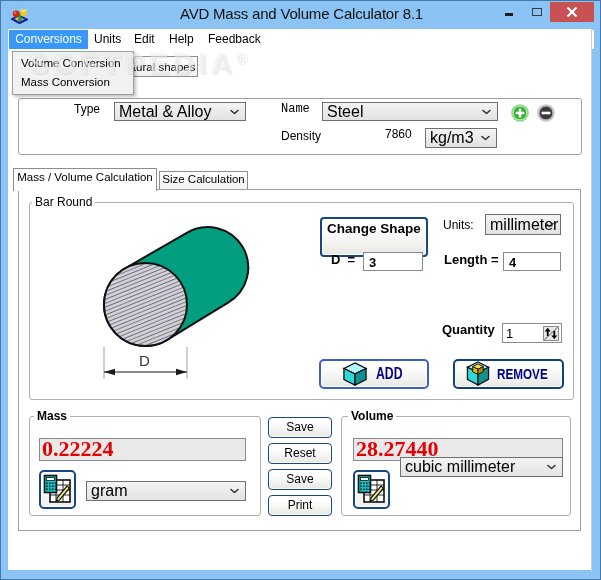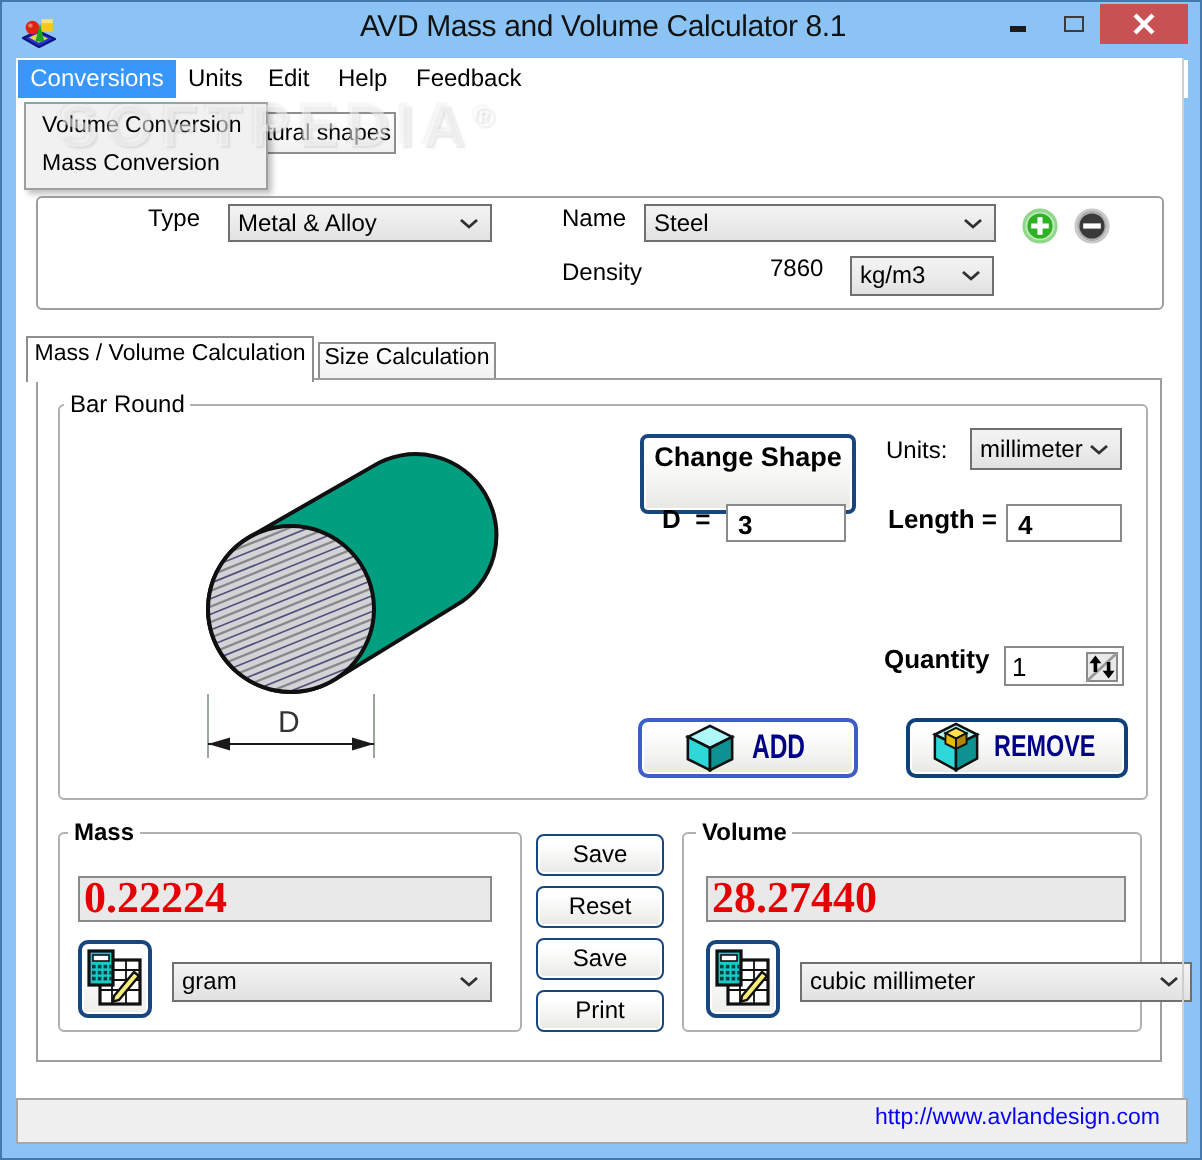--- a/index.html
+++ b/index.html
@@ -19,21 +19,21 @@
   #ddown{position:absolute;left:4px;top:22px;width:120px;height:42px;background:#f1f1f1;border:1px solid #9e9e9e;box-shadow:2px 2px 3px rgba(0,0,0,0.25);font-size:11.5px;color:#000;}
   
   .tab1{position:absolute;box-sizing:border-box;border:1px solid #8e8e8e;background:linear-gradient(#ffffff,#f1f1f1);font-size:12px;color:#000;white-space:nowrap;overflow:hidden;}
   
   .panel{position:absolute;box-sizing:border-box;border:1px solid #9e9e9e;border-radius:3px;background:#fff;}
   fieldset{position:absolute;box-sizing:border-box;border:1px solid #b0b0b0;border-radius:3px;margin:0;padding:0;}
   fieldset legend{font-size:12px;margin-left:6px;padding:0 3px;}
   .lbl{position:absolute;font-size:12px;color:#000;white-space:nowrap;}
   .blbl{position:absolute;font-size:13px;font-weight:bold;color:#000;white-space:nowrap;}
   
-  .combo{position:absolute;box-sizing:border-box;border:1px solid #707070;background:linear-gradient(#f4f4f4,#e2e2e2);font-size:12px;color:#000;}
+  .combo{position:absolute;box-sizing:border-box;border:1px solid #707070;background:linear-gradient(#f4f4f4,#e2e2e2);font-size:16px;color:#000;}
   .combo span{position:absolute;left:4px;top:50%;transform:translateY(-52%);white-space:nowrap;}
   .combo svg{position:absolute;right:6px;top:50%;transform:translateY(-50%);}
   
   .tinput{position:absolute;box-sizing:border-box;border:1px solid #8a8a8a;background:#fff;font-size:13px;font-weight:bold;color:#000;}
   .tinput span{position:absolute;left:5px;top:2px;}
   
   .navybtn{position:absolute;box-sizing:border-box;border:1px solid #17477e;border-radius:4px;background:linear-gradient(#ffffff 20%,#f4f4f2 60%,#e7e7e3);font-size:12px;color:#000;text-align:center;box-shadow:inset 0 0 0 1px #fff;}
   .valuebox{position:absolute;box-sizing:border-box;border:1px solid #8a8a8a;background:#e9e9e9;}
   .valuebox span{position:absolute;left:2px;top:-3px;font-family:"Liberation Serif",serif;font-weight:bold;font-size:22px;color:#e50003;}
   #statusbar{position:absolute;left:7px;top:548px;width:586px;height:23px;box-sizing:border-box;background:#f0f0f0;border:1px solid #a8a8a8;}
@@ -84,21 +84,21 @@
     <div id="watermark">SOFTPEDIA<span style="font-size:14px;vertical-align:10px">®</span></div>
 
     <div class="panel" style="left:10px;top:69px;width:564px;height:57px;"></div>
     <div class="lbl" style="left:66px;top:73px;">Type</div>
     <div class="combo" style="left:106px;top:73px;width:132px;height:19px;">
         <span>Metal &amp; Alloy</span>
         <svg width="9" height="5" viewBox="0 0 9 5">
           <path d="M0.5,0.5 L4.5,4 L8.5,0.5" fill="none" stroke="#303030" stroke-width="1.4"></path>
         </svg>
       </div>
-    <div class="lbl" style="left:273px;top:73px;">Name</div>
+    <div class="lbl" style="left:273px;top:73px;font-family:Liberation Mono, monospace;">Name</div>
     <div class="combo" style="left:314px;top:73px;width:176px;height:19px;">
         <span>Steel</span>
         <svg width="9" height="5" viewBox="0 0 9 5">
           <path d="M0.5,0.5 L4.5,4 L8.5,0.5" fill="none" stroke="#303030" stroke-width="1.4"></path>
         </svg>
       </div>
 
     <svg class="abs" style="left:503px;top:75px" width="18" height="18" viewBox="0 0 18 18">
       <circle cx="9" cy="9" r="8" fill="#2eb224" stroke="#8fd88a" stroke-width="1.6"></circle>
       <circle cx="9" cy="9" r="6.8" fill="none" stroke="#ffffff" stroke-width="1" opacity="0.7"></circle>
@@ -293,26 +293,23 @@
           <rect x="5.9" y="11.4" width="1.8" height="1.8"></rect>
           <rect x="8.8" y="11.4" width="1.8" height="1.8"></rect>
           <rect x="11.6" y="11.4" width="1.4" height="1.8"></rect>
         <rect x="3" y="14.4" width="1.8" height="1.8"></rect>
           <rect x="5.9" y="14.4" width="1.8" height="1.8"></rect>
           <rect x="8.8" y="14.4" width="1.8" height="1.8"></rect>
           <rect x="11.6" y="14.4" width="1.4" height="1.8"></rect>
       </g>
       <path d="M14 24 L24 12 L26.5 14 L16.5 26 L13.5 26.8 Z" fill="#f7ef7a" stroke="#101010" stroke-width="1.2"></path>
     </svg>
-    <div class="combo" style="left:392px;top:452px;width:196px;height:20px;">
+    <div class="combo" style="left:392px;top:428px;width:163px;height:20px;">
         <span>cubic millimeter</span>
         <svg width="9" height="5" viewBox="0 0 9 5">
           <path d="M0.5,0.5 L4.5,4 L8.5,0.5" fill="none" stroke="#303030" stroke-width="1.4"></path>
         </svg>
       </div>
   </div>
 
   <div class="abs" style="left:590px;top:28px;width:1px;height:543px;background:#cfcfcf;"></div>
 
-  <div id="statusbar">
-      <span>http://www.avlandesign.com</span>
-    </div>
 </div>
 
 </body></html>

